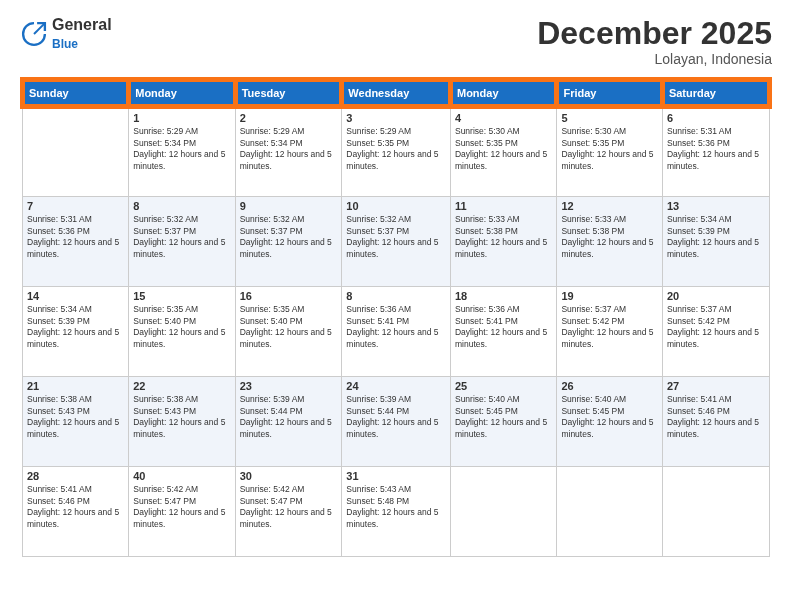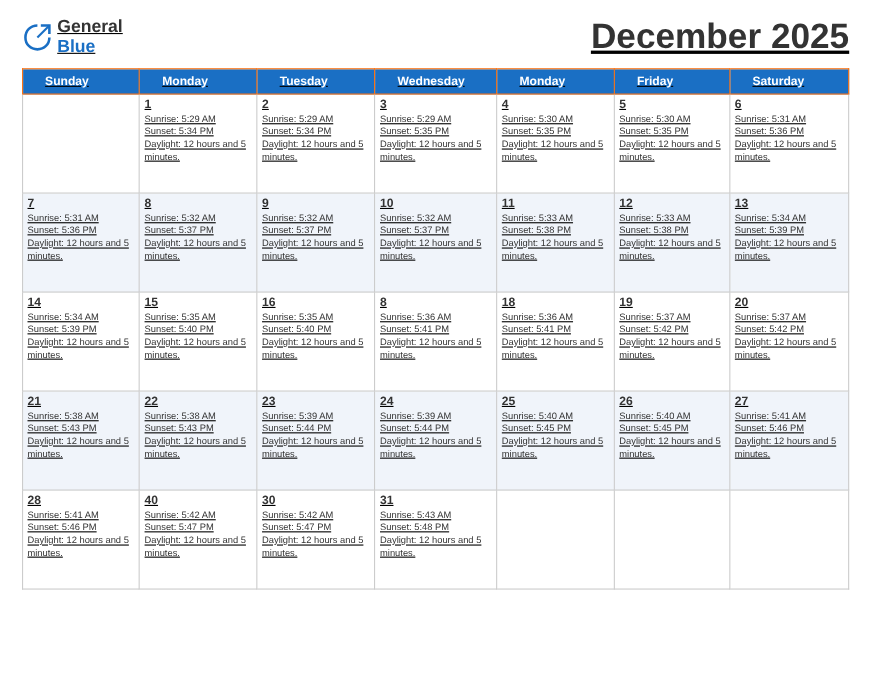--- a/index.html
+++ b/index.html
@@ -8,40 +8,39 @@
       height: 612px;
       font-family: Arial, sans-serif;
       background: #fff;
       overflow: hidden;
     }
     .page {
       width: 792px;
       height: 612px;
       padding: 16px 20px;
       position: relative;
-      text-decoration: underline;
     }
     .header {
       display: flex;
       justify-content: space-between;
       align-items: flex-start;
       margin-bottom: 10px;
     }
     .logo {
       display: flex;
       align-items: center;
       gap: 4px;
     }
     .logo-text-general {
       font-size: 16px;
       font-weight: bold;
       color: #333;
     }
     .logo-text-blue {
-      font-size: 16px;
+      font-size: 12px;
       font-weight: bold;
       color: #1a6fc4;
     }
     .logo-icon {
       width: 28px;
       height: 28px;
     }
     .title-block {
       text-align: right;
     }
@@ -56,25 +55,25 @@
       color: #555;
     }
     .calendar {
       width: 100%;
       border-collapse: collapse;
       font-size: 9.5px;
     }
     .calendar thead th {
       background-color: #1a6fc4;
       color: #fff;
-      padding: 5px 20px;
+      padding: 5px 4px;
       text-align: left;
       font-size: 11px;
       font-weight: bold;
-      border: 1px solid #f97316;
+      border: 5px solid #f97316;
     }
     .calendar tbody td {
       border: 1px solid #ccc;
       vertical-align: top;
       padding: 3px 4px;
       width: 113px;
       height: 90px;
     }
     .day-number {
       font-size: 11px;
@@ -108,20 +107,21 @@
         <path d="M22 4 L32 4 L32 14" fill="none" stroke="#1a6fc4" stroke-width="3"></path>
         <path d="M18 18 L32 4" fill="none" stroke="#1a6fc4" stroke-width="2.5"></path>
       </svg>
       <div>
         <span class="logo-text-general">General</span><br>
         <span class="logo-text-blue">Blue</span>
       </div>
     </div>
     <div class="title-block">
       <div class="month-title">December 2025</div>
+      <div class="location">Lolayan, Indonesia</div>
     </div>
   </div>
 
   <table class="calendar">
     <thead>
       <tr>
         <th>Sunday</th>
         <th>Monday</th>
         <th>Tuesday</th>
         <th>Wednesday</th>

